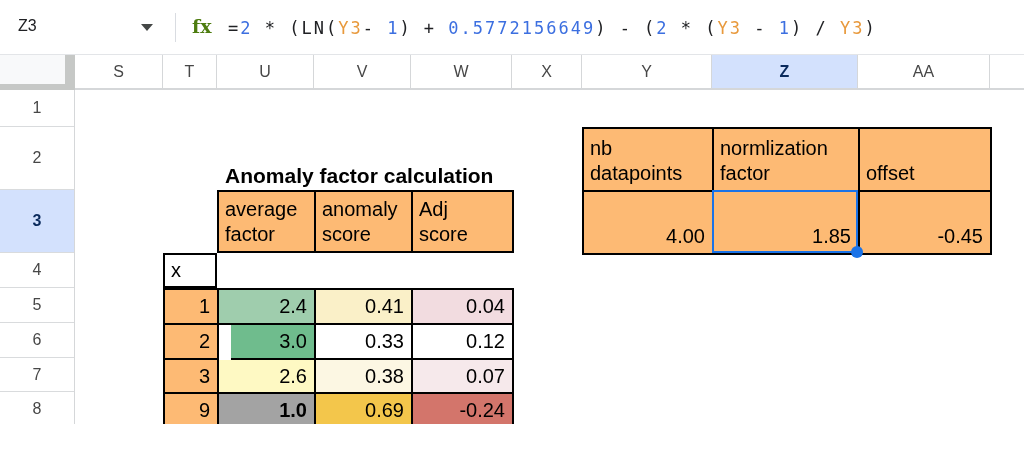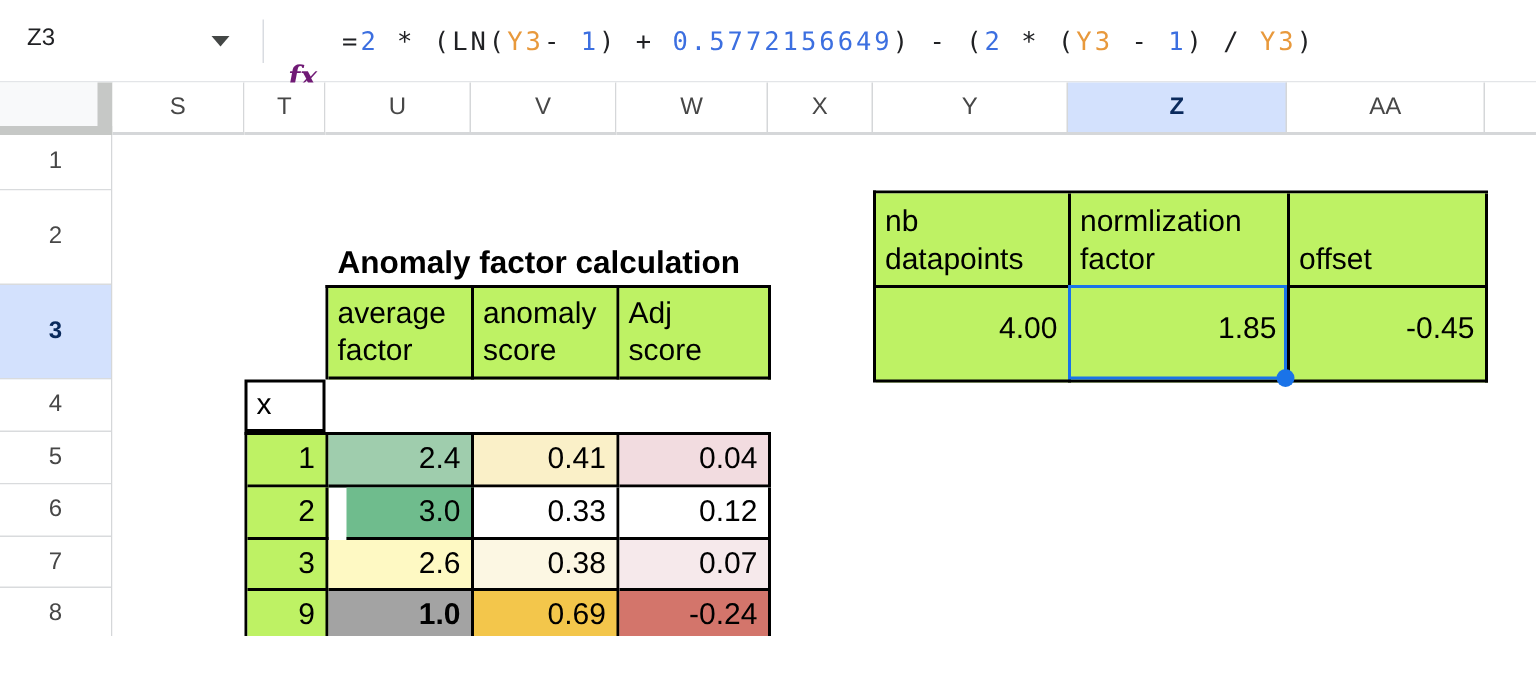--- a/index.html
+++ b/index.html
@@ -11,21 +11,21 @@
     border-radius:31px;
   }
   
   .toolbar { position:absolute; left:0; top:0; width:1024px; height:55px; background:#fff; border-bottom:1px solid #e3e5e8; }
   .name-box { position:absolute; left:0; top:0; width:160px; height:55px; cursor:pointer; }
   .name-box-text { position:absolute; left:18px; top:17px; font-size:16px; color:#202124; }
   .dd-arrow { position:absolute; left:141px; top:24px; width:0; height:0;
     border-left:6px solid transparent; border-right:6px solid transparent; border-top:7px solid #444746; }
   .vdivider { position:absolute; left:175px; top:13px; width:1px; height:29px; background:#d9dce1; }
   .fx { position:absolute; left:192px; top:15px; font-family:"DejaVu Serif","Liberation Serif",serif;
-    font-style:italic; font-weight:bold; font-size:19px; color:#701a75;margin-top:25px; }
+    font-weight:bold; font-size:19px; color:#4d7c0f; }
   .formula { position:absolute; left:228px; top:0; height:55px; right:0; display:flex; align-items:center;
     font-family:"DejaVu Sans Mono","Liberation Mono",monospace; font-size:17px; letter-spacing:2px; white-space:pre; }
   
   .sheet { position:absolute; left:0; top:55px; width:1024px; height:409px; }
   .col-strip { position:absolute; left:0; top:0; height:35px; width:1024px; display:flex; }
   .col-cell { height:35px; border-bottom:2px solid #d5d7d9; border-right:1px solid #d5d7d9;
     display:flex; align-items:center; justify-content:center; font-size:16px; color:#474747; background:#fff; cursor:pointer; }
   .corner { width:75px; background:#f8f9fa; border-right:10px solid #c6c8c6; border-bottom:6px solid #c6c8c6; cursor:pointer; }
   .cw-s{width:88px;} .cw-t{width:54px;} .cw-u{width:97px;} .cw-v{width:97px;} .cw-w{width:101px;}
   .cw-x{width:70px;} .cw-y{width:130px;} .cw-z{width:146px;} .cw-aa{width:132px;} .cw-fill{width:34px; border-right:none;}
@@ -35,25 +35,25 @@
     font-size:16px; color:#474747; background:#fff; cursor:pointer; }
   .rh1{height:37px;} .rh2{height:63px;} .rh3{height:63px;} .rh4{height:35px;} .rh5{height:35px;}
   .rh6{height:35px;} .rh7{height:34px;} .rh8{height:35px;} .rh9{height:37px; border-bottom:none;}
   .row-cell.selected { background:#d3e1fd; color:#0a2a5c; font-weight:bold; }
   
   .canvas { position:absolute; left:75px; top:35px; width:949px; height:374px; background:#fff; }
   .title { position:absolute; left:150px; top:70px; height:28px; display:flex; align-items:flex-end;
     font-weight:bold; font-size:21px; color:#000; white-space:nowrap; }
   
   .tbl { position:absolute; display:grid; border-top:2px solid #000; border-left:2px solid #000; background:#fff; }
-  .cell { border-right:2px solid #000; border-bottom:2px solid #000; background:#bef264;
+  .cell { border-right:2px solid #000; border-bottom:2px solid #000; background:#fdba74;
     font-size:20px; color:#000; overflow:hidden; cursor:cell; }
   .hdr { display:flex; align-items:flex-end; padding:3px 4px 4px 6px; line-height:25px; white-space:pre-line; }
   .num { display:flex; align-items:center; justify-content:flex-end; padding-right:7px; }
-  .val { display:flex; align-items:flex-end; justify-content:flex-end; padding:0 7px 22px 0; }
+  .val { display:flex; align-items:flex-end; justify-content:flex-end; padding:0 7px 5px 0; }
   .lt-headers { left:142px; top:100px; grid-template-columns:97px 97px 101px; grid-template-rows:61px; }
   .x-box { position:absolute; left:88px; top:163px; width:54px; height:35px; border:2px solid #000;
     font-size:20px; color:#000; display:flex; align-items:center; padding-left:6px; cursor:cell; background:#fff; }
   .lt-data { left:88px; top:198px; grid-template-columns:54px 97px 97px 101px; grid-template-rows:35px 35px 34px 35px; }
   .rt { left:507px; top:37px; grid-template-columns:130px 146px 132px; grid-template-rows:63px 63px; }
   
   .sel { position:absolute; left:637px; top:100px; width:146px; height:63px;
     border:2px solid #1a73e8; pointer-events:none; }
   .fill-handle { position:absolute; right:-7px; bottom:-7px; width:12px; height:12px; border-radius:50%;
     background:#1a73e8; pointer-events:auto; cursor:crosshair; }

